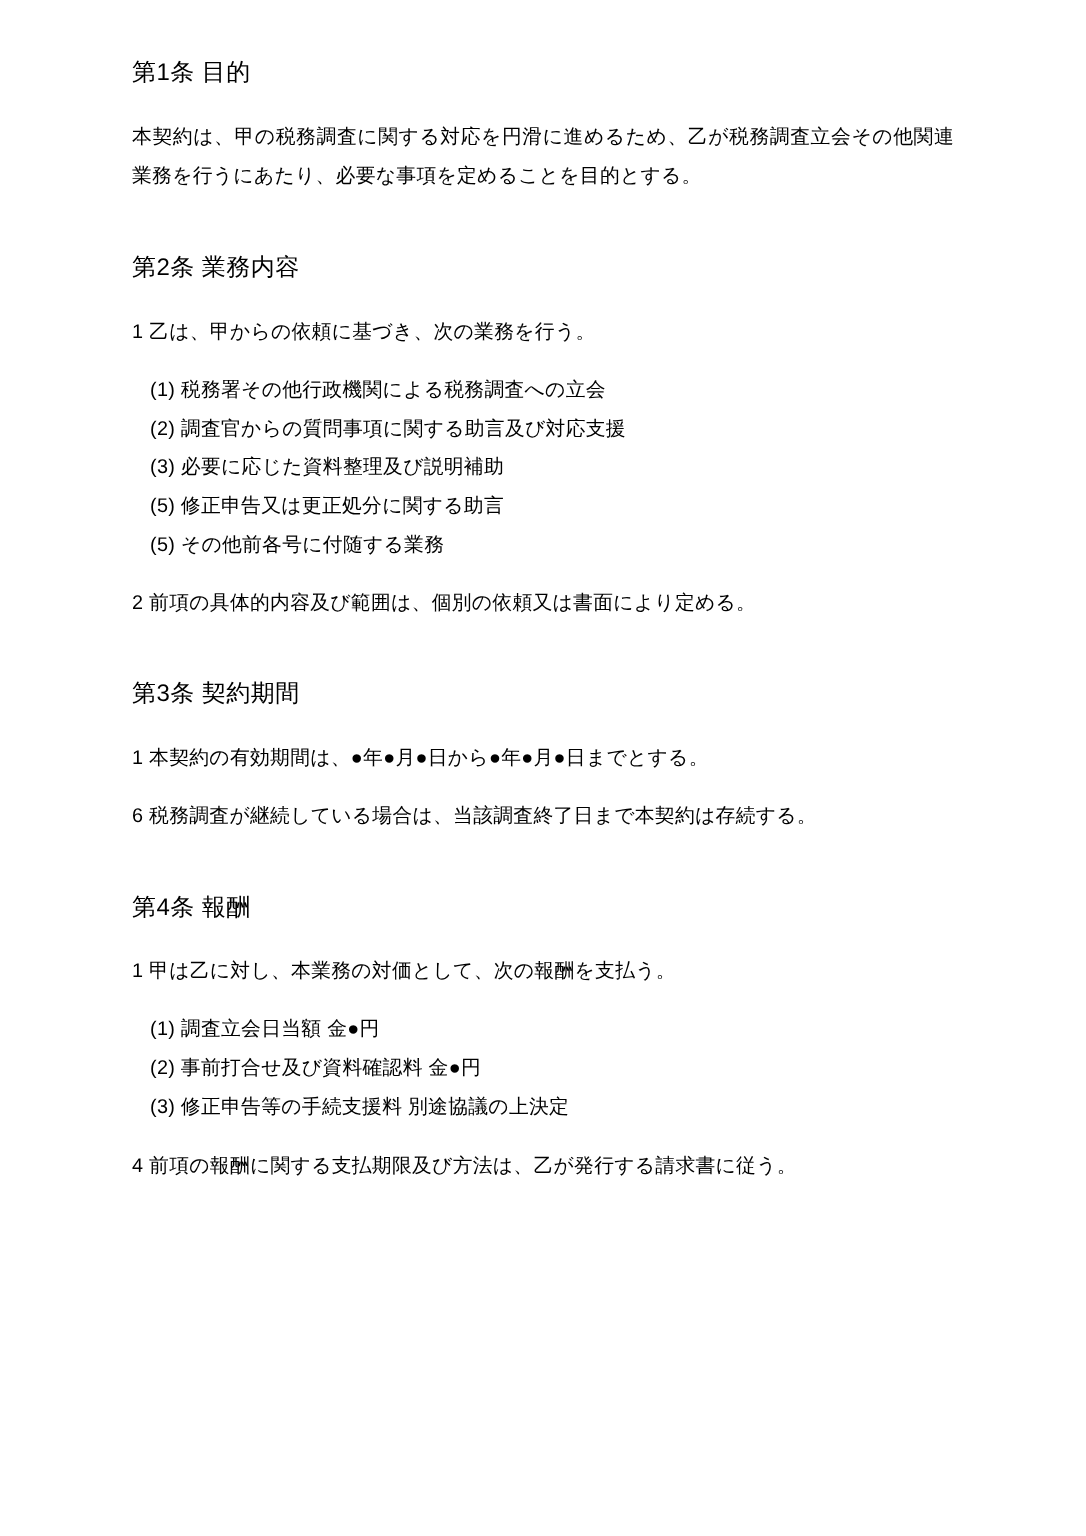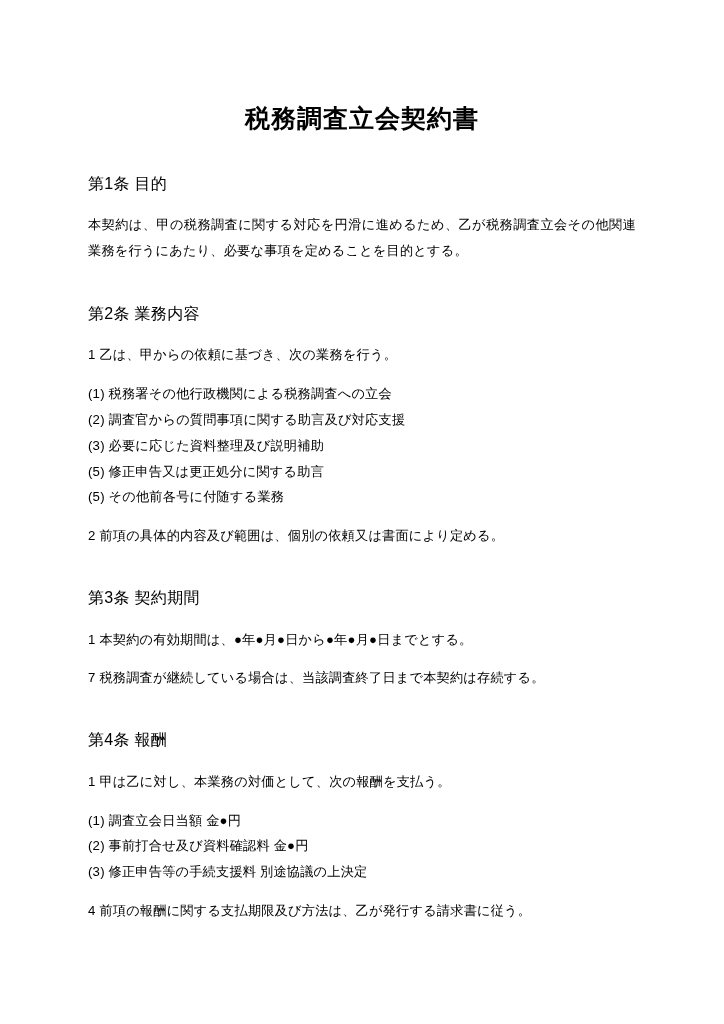--- a/index.html
+++ b/index.html
@@ -50,36 +50,35 @@
   .para {
     font-size: 13.2px;
     line-height: 1.95;
     letter-spacing: 0.2px;
     text-align: justify;
   }
   .para.block {
     line-height: 2.0;
   }
   .list {
-    margin: 0;
+    margin: 12px;
     padding: 0;
     list-style: none;
   }
   .list li {
     font-size: 13.2px;
     line-height: 1.95;
     letter-spacing: 0.2px;
   }
 </style>
 </head>
 <body>
 
 <div class="page">
 
-  <h1 class="doc-title">税務調査立会契約書</h1>
 
 
   <div class="section">
     <div class="section-heading">第1条 目的</div>
     <p class="para block">本契約は、甲の税務調査に関する対応を円滑に進めるため、乙が税務調査立会その他関連業務を行うにあたり、必要な事項を定めることを目的とする。</p>
   </div>
 
   <div class="section">
     <div class="section-heading">第2条 業務内容</div>
     <p class="para">1 乙は、甲からの依頼に基づき、次の業務を行う。</p>
@@ -89,21 +88,21 @@
       <li>(3) 必要に応じた資料整理及び説明補助</li>
       <li>(5) 修正申告又は更正処分に関する助言</li>
       <li>(5) その他前各号に付随する業務</li>
     </ul>
     <p class="para">2 前項の具体的内容及び範囲は、個別の依頼又は書面により定める。</p>
   </div>
 
   <div class="section">
     <div class="section-heading">第3条 契約期間</div>
     <p class="para">1 本契約の有効期間は、●年●月●日から●年●月●日までとする。</p>
-    <p class="para">7 税務調査が継続している場合は、当該調査終了日まで本契約は存続する。</p>
+    <p class="para">6 税務調査が継続している場合は、当該調査終了日まで本契約は存続する。</p>
   </div>
 
   <div class="section">
     <div class="section-heading">第4条 報酬</div>
     <p class="para">1 甲は乙に対し、本業務の対価として、次の報酬を支払う。</p>
     <ul class="list">
       <li>(1) 調査立会日当額 金●円</li>
       <li>(2) 事前打合せ及び資料確認料 金●円</li>
       <li>(3) 修正申告等の手続支援料 別途協議の上決定</li>
     </ul>

